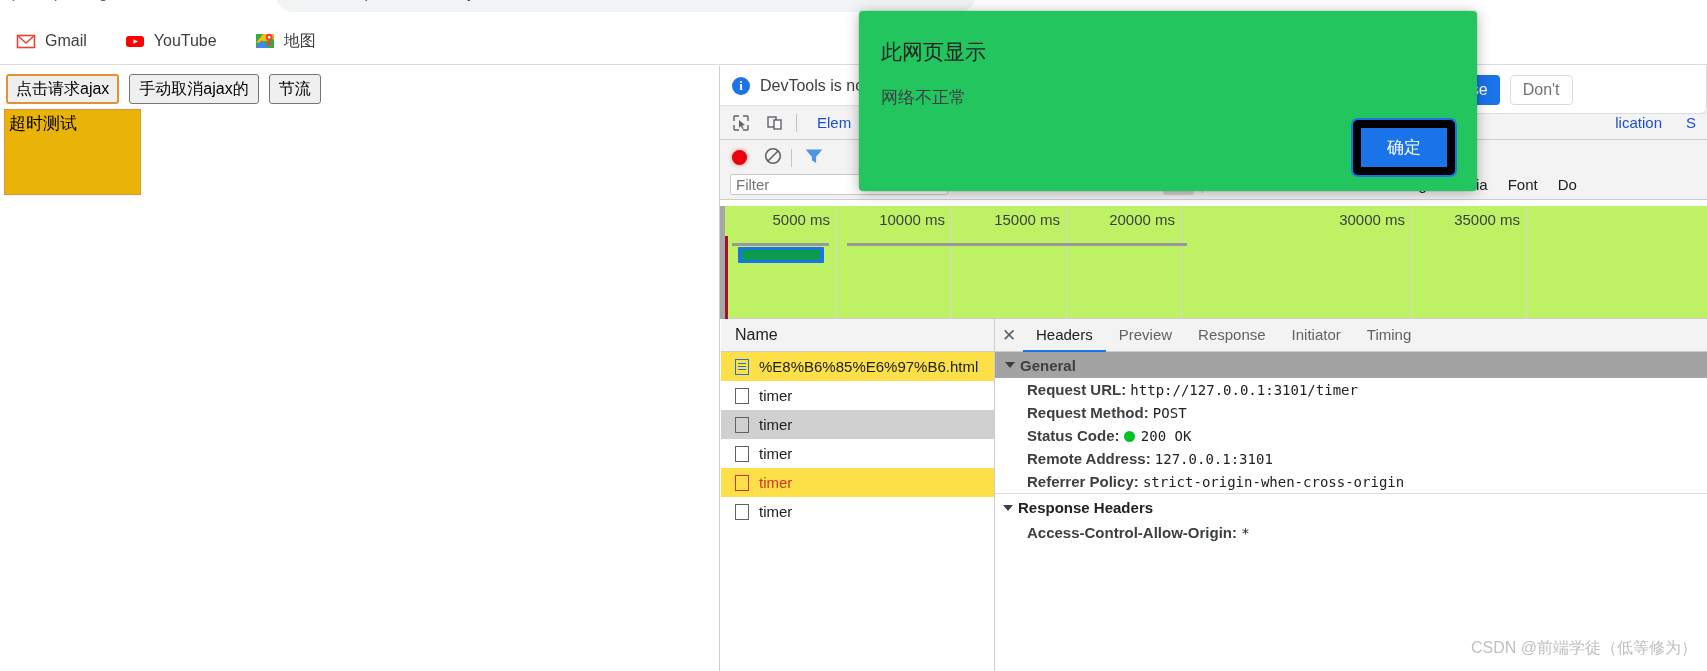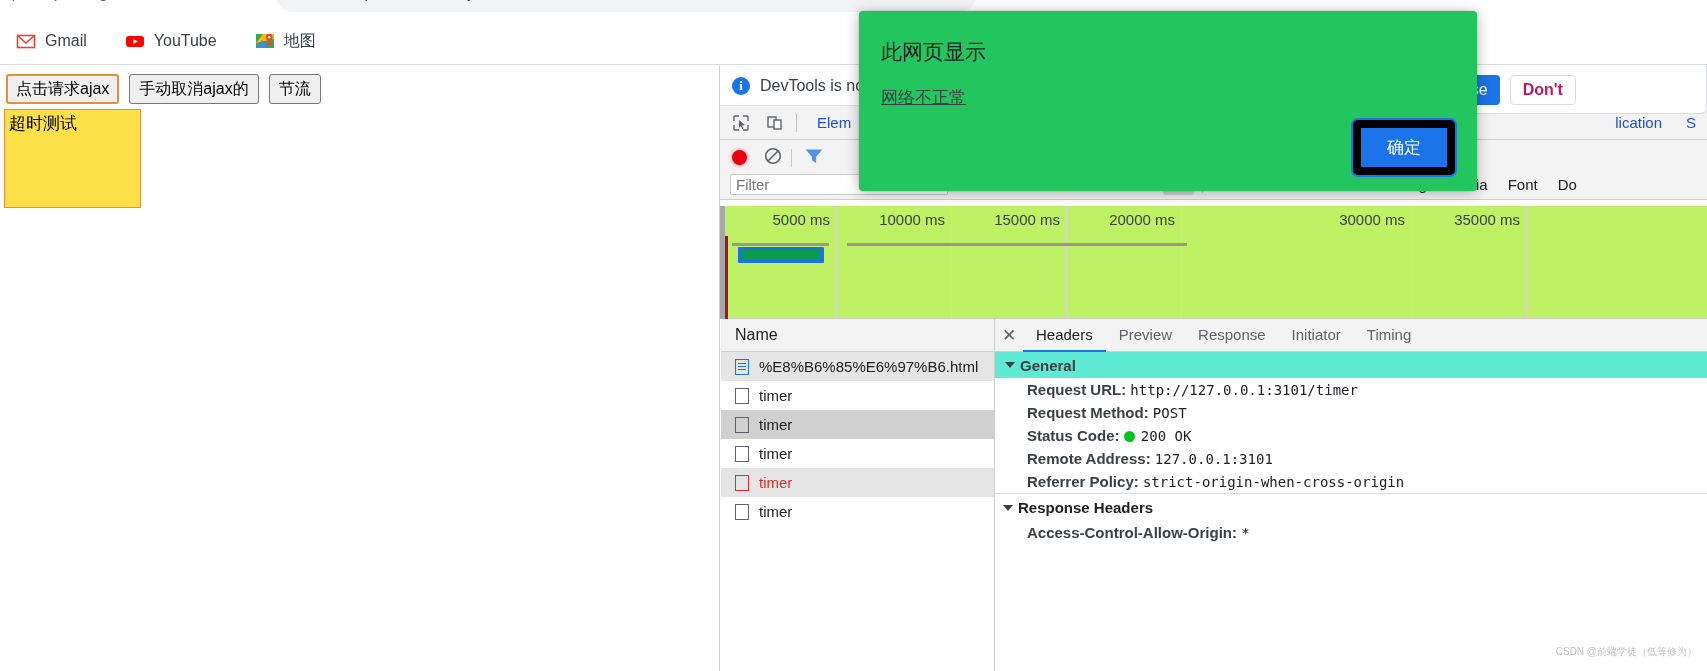--- a/index.html
+++ b/index.html
@@ -97,23 +97,23 @@
     line-height: 1.15;
     white-space: nowrap;
   }
   .pg-btn.focused {
     border: 2px solid #e0913a;
     padding: 4px 8px;
   }
   .textarea-box {
     position: absolute;
     left: 4px; top: 43px;
-    width: 137px; height: 99px;
+    width: 137px; height: 86px;
     border: 1px solid #e0913a;
-    background: #fde047;
+    background: #eab308;
     font-size: 17px;
     color: #000;
     padding: 2px 4px;
     box-sizing: border-box;
     overflow: hidden;
     resize: none;
     font-family: "Liberation Sans", sans-serif;
   }
 
   
@@ -333,21 +333,21 @@
     display: flex;
     align-items: center;
     padding-left: 14px;
     gap: 10px;
     font-size: 15px;
     color: #202124;
     box-sizing: border-box;
     overflow: hidden;
     white-space: nowrap;
   }
-  .req-row.alt { background: #e5e5e5; }
+  .req-row.alt { background: #fde047; }
   .req-row.selected { background: #d0d0d0; }
   .req-row.err { color: #d93025; }
   .doc-ico {
     width: 14px; height: 16px;
     border: 1.6px solid #1a73e8;
     box-sizing: border-box;
     flex: none;
     display: flex;
     flex-direction: column;
     justify-content: center;
@@ -393,21 +393,21 @@
     line-height: 32px;
     height: 33px;
     box-sizing: border-box;
     white-space: nowrap;
   }
   .d-tab.active {
     color: #202124;
     border-bottom: 2px solid #1a73e8;
   }
   .sect-head {
-    background: #5eead4;
+    background: #a3a3a3;
     height: 26px;
     display: flex;
     align-items: center;
     padding-left: 10px;
     font-size: 15px;
     font-weight: bold;
     color: #3c4043;
     box-sizing: border-box;
     gap: 5px;
   }
@@ -470,27 +470,26 @@
   .tr-btn-primary {
     background: #1a73e8;
     color: #fff;
     font-size: 16px;
     border-radius: 4px;
     padding: 6px 12px;
     white-space: nowrap;
   }
   .tr-btn-secondary {
     background: #fff;
-    color: #be185d;
+    color: #737373;
     font-size: 16px;
     border: 1px solid #dadce0;
     border-radius: 4px;
     padding: 5px 12px;
     white-space: nowrap;
-    font-weight: bold;
   }
 
   
   .dialog {
     position: absolute;
     left: 859px; top: 11px;
     width: 618px; height: 180px;
     background: #22c55e;
     border-radius: 4px;
     box-shadow: 0 2px 14px rgba(0,0,0,.30), 0 0 0 1px rgba(0,0,0,.06);
@@ -503,39 +502,38 @@
     font-size: 21px;
     color: #202124;
     white-space: nowrap;
   }
   .dlg-msg {
     position: absolute;
     left: 22px; top: 75px;
     font-size: 17px;
     color: #3c4043;
     white-space: nowrap;
-    text-decoration: underline;
   }
   .dlg-ok {
     position: absolute;
     right: 22px; bottom: 16px;
     background: #1a73e8;
     color: #ffffff;
     font-size: 17px;
     border: 8px solid #000000;
     border-radius: 5px;
     box-shadow: 0 0 0 2px #1a73e8;
     padding: 8px 26px;
     white-space: nowrap;
   }
 
   .watermark {
     position: absolute;
     right: 10px; bottom: 12px;
-    font-size: 10px;
+    font-size: 16px;
     color: #c0c0c0;
     white-space: nowrap;
     z-index: 30;
   }
 </style>
 </head>
 <body>
 
 <div id="root">
 

